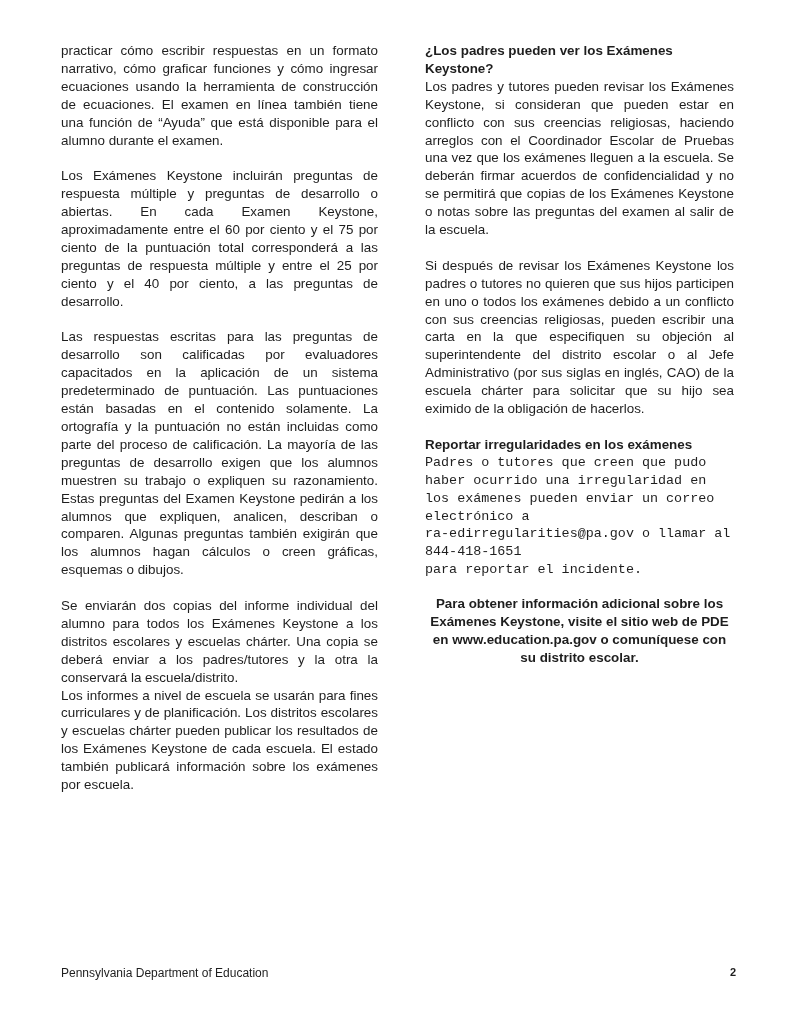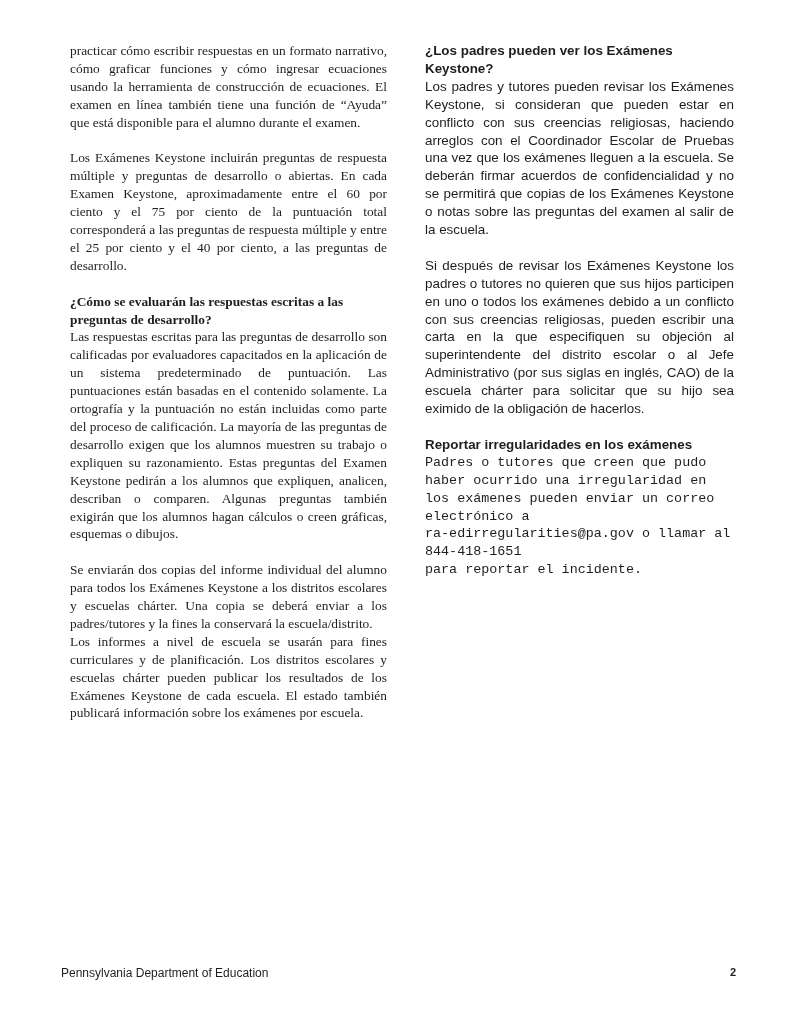--- a/index.html
+++ b/index.html
@@ -1,19 +1,19 @@
 <!DOCTYPE html>
 <html><head>
 <meta charset="utf-8">
 <style>
   html, body { margin: 0; padding: 0; background: #ffffff; }
   body { width: 788px; height: 1024px; position: relative; overflow: hidden;
          font-family: "Liberation Sans", "DejaVu Sans", sans-serif; color: #1e1e1e; }
   .col { position: absolute; top: 42px; font-size: 13.4px; line-height: 17.9px; }
-  .col-left { left: 70px; width: 317px; font-family: Liberation Serif, serif; }
+  .col-left { left: 61px; width: 317px; }
   .col-right { left: 425px; width: 309px; }
   .sec { margin: 0 0 17.9px 0; }
   .h { font-weight: bold; margin: 0; }
   .p { margin: 0; text-align: justify; }
   .p.left { text-align: left; font-family: Liberation Mono, monospace; }
   .callout { font-weight: bold; text-align: center; margin-top: 0; padding: 0 4px; }
   .footer { position: absolute; top: 966px; left: 61px; right: 52px; font-size: 12px;
             display: flex; justify-content: space-between; color: #1e1e1e; gap: 24px; }
   .page-num { font-weight: bold; font-size: 11px; }
 </style>
@@ -23,26 +23,25 @@
 <div class="col col-left">
   <div class="sec">
     <p class="p">practicar cómo escribir respuestas en un formato narrativo, cómo graficar funciones y cómo ingresar ecuaciones usando la herramienta de construcción de ecuaciones. El examen en línea también tiene una función de “Ayuda” que está disponible para el alumno durante el examen.</p>
   </div>
 
   <div class="sec">
     <p class="p">Los Exámenes Keystone incluirán preguntas de respuesta múltiple y preguntas de desarrollo o abiertas. En cada Examen Keystone, aproximadamente entre el 60 por ciento y el 75 por ciento de la puntuación total corresponderá a las preguntas de respuesta múltiple y entre el 25 por ciento y el 40 por ciento, a las preguntas de desarrollo.</p>
   </div>
 
   <div class="sec">
-    <p class="h">¿Cómo se evaluarán las respuestas escritas a las preguntas de desarrollo?</p>
     <p class="p">Las respuestas escritas para las preguntas de desarrollo son calificadas por evaluadores capacitados en la aplicación de un sistema predeterminado de puntuación. Las puntuaciones están basadas en el contenido solamente. La ortografía y la puntuación no están incluidas como parte del proceso de calificación. La mayoría de las preguntas de desarrollo exigen que los alumnos muestren su trabajo o expliquen su razonamiento. Estas preguntas del Examen Keystone pedirán a los alumnos que expliquen, analicen, describan o comparen. Algunas preguntas también exigirán que los alumnos hagan cálculos o creen gráficas, esquemas o dibujos.</p>
   </div>
 
   <div class="sec">
-    <p class="p">Se enviarán dos copias del informe individual del alumno para todos los Exámenes Keystone a los distritos escolares y escuelas chárter. Una copia se deberá enviar a los padres/tutores y la fines la conservará la escuela/distrito.</p>
+    <p class="p">Se enviarán dos copias del informe individual del alumno para todos los Exámenes Keystone a los distritos escolares y escuelas chárter. Una copia se deberá enviar a los padres/tutores y la otra la conservará la escuela/distrito.</p>
     <p class="p">Los informes a nivel de escuela se usarán para fines curriculares y de planificación. Los distritos escolares y escuelas chárter pueden publicar los resultados de los Exámenes Keystone de cada escuela. El estado también publicará información sobre los exámenes por escuela.</p>
   </div>
 </div>
 
 <div class="col col-right">
   <div class="sec">
     <p class="h">¿Los padres pueden ver los Exámenes Keystone?</p>
     <p class="p">Los padres y tutores pueden revisar los Exámenes Keystone, si consideran que pueden estar en conflicto con sus creencias religiosas, haciendo arreglos con el Coordinador Escolar de Pruebas una vez que los exámenes lleguen a la escuela. Se deberán firmar acuerdos de confidencialidad y no se permitirá que copias de los Exámenes Keystone o notas sobre las preguntas del examen al salir de la escuela.</p>
   </div>
 
@@ -52,18 +51,22 @@
 
   <div class="sec" style="margin-bottom:16px;">
     <p class="h">Reportar irregularidades en los exámenes</p>
     <p class="p left">
       <span>Padres o tutores que creen que pudo haber ocurrido una irregularidad en los exámenes pueden enviar un correo electrónico a</span><br>
       <span>ra-edirregularities@pa.gov</span><span> o llamar al </span><span>844-418-1651</span><br>
       <span>para reportar el incidente.</span>
     </p>
   </div>
 
+  <p class="callout">
+    <span>Para obtener información adicional sobre los Exámenes Keystone, visite el sitio web de PDE en</span>
+    <span>www.education.pa.gov</span><span> o comuníquese con su distrito escolar.</span>
+  </p>
 </div>
 
 <div class="footer">
   <span>Pennsylvania Department of Education</span>
   <span class="page-num">2</span>
 </div>
 
 </body></html>

